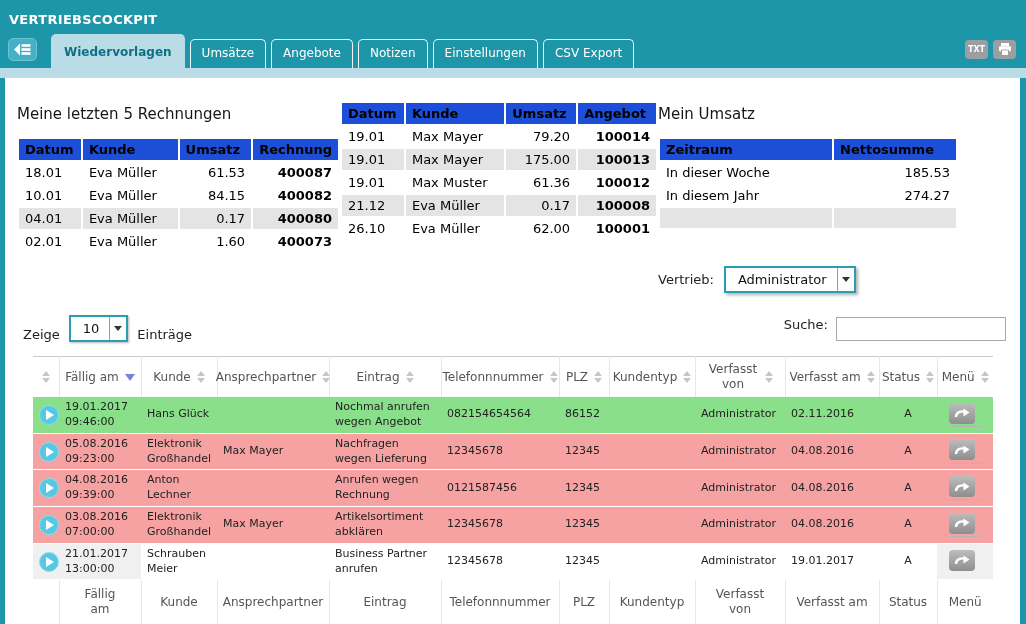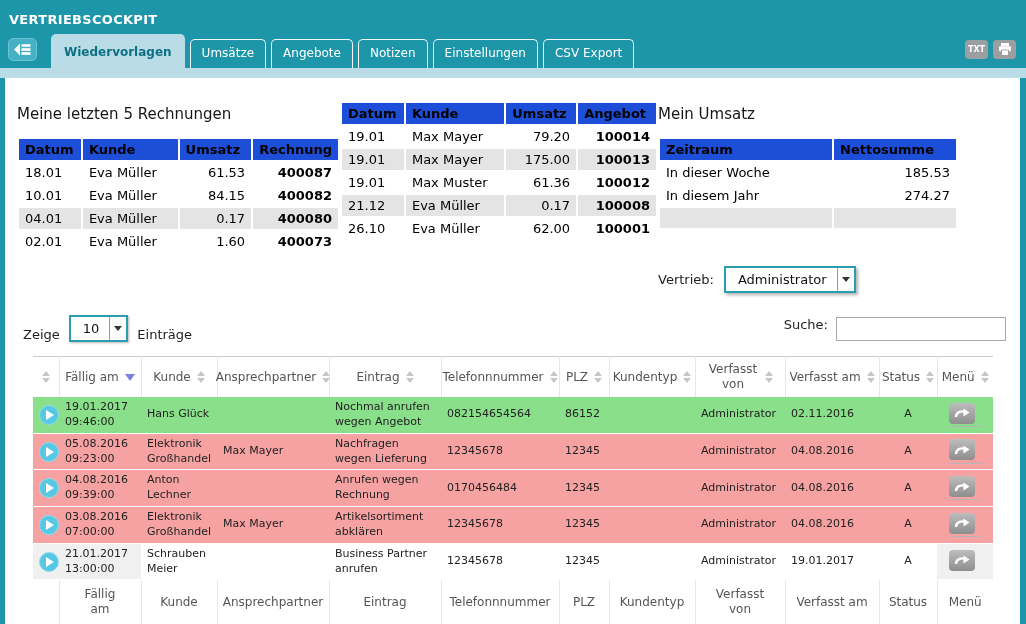--- a/index.html
+++ b/index.html
@@ -459,21 +459,21 @@
         <td class="c-center"><span class="play-btn">
               <span class="play-tri"></span>
             </span></td>
         <td>
             <span class="dline">04.08.2016</span>
             <span class="dline">09:39:00</span>
           </td>
         <td>Anton Lechner</td>
         <td></td>
         <td>Anrufen wegen Rechnung</td>
-        <td>0170456484</td>
+        <td>0121587456</td>
         <td>12345</td>
         <td></td>
         <td>Administrator</td>
         <td>04.08.2016</td>
         <td class="c-center">A</td>
         <td class="c-center"><span class="menu-btn-wrap"><span class="menu-btn">
                 <svg width="16" height="12" viewBox="0 0 16 12">
                   <path d="M2 10 C2 5 8 3 12 5.5" stroke="#fff" stroke-width="2.4" fill="none"></path>
                   <polygon points="9.5,1.5 15.5,5.5 9.5,9.5" fill="#fff"></polygon>
                 </svg>

